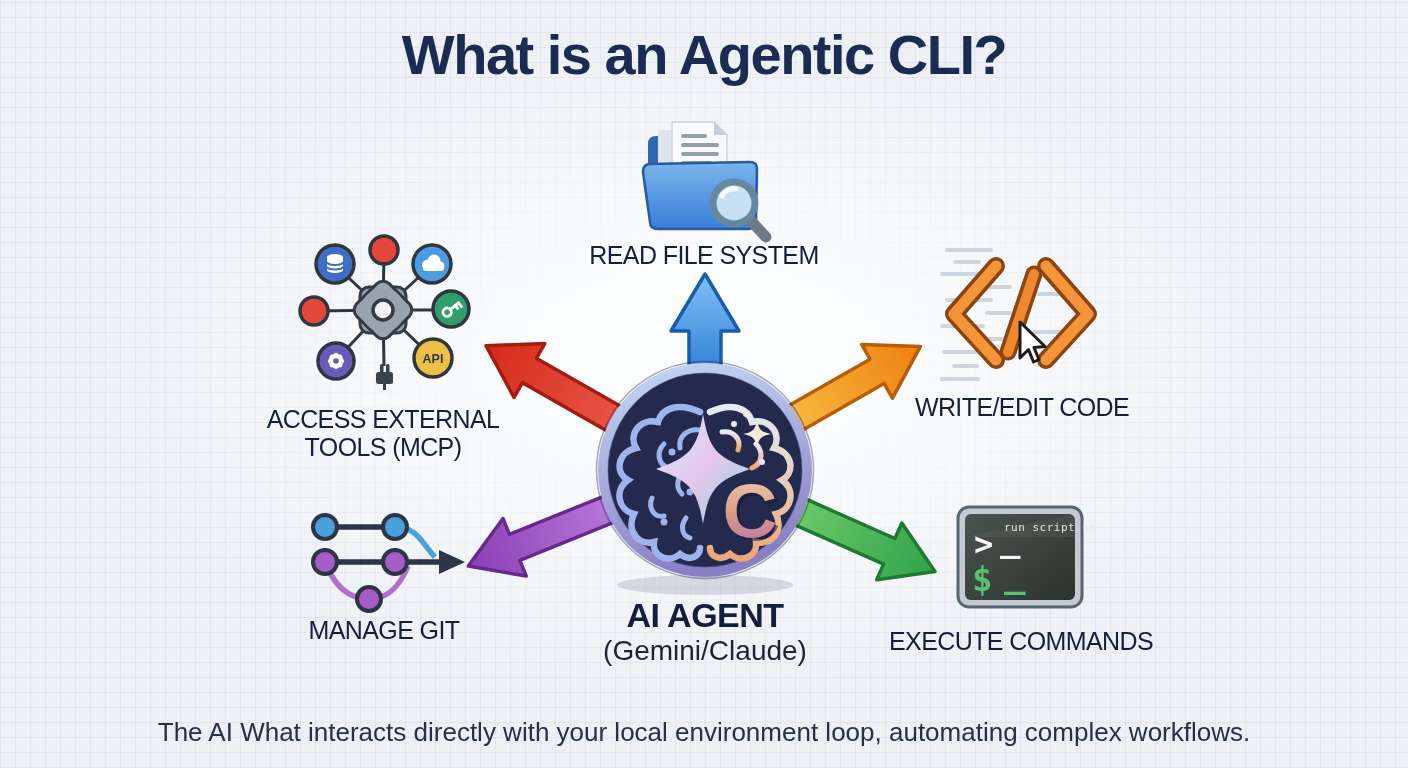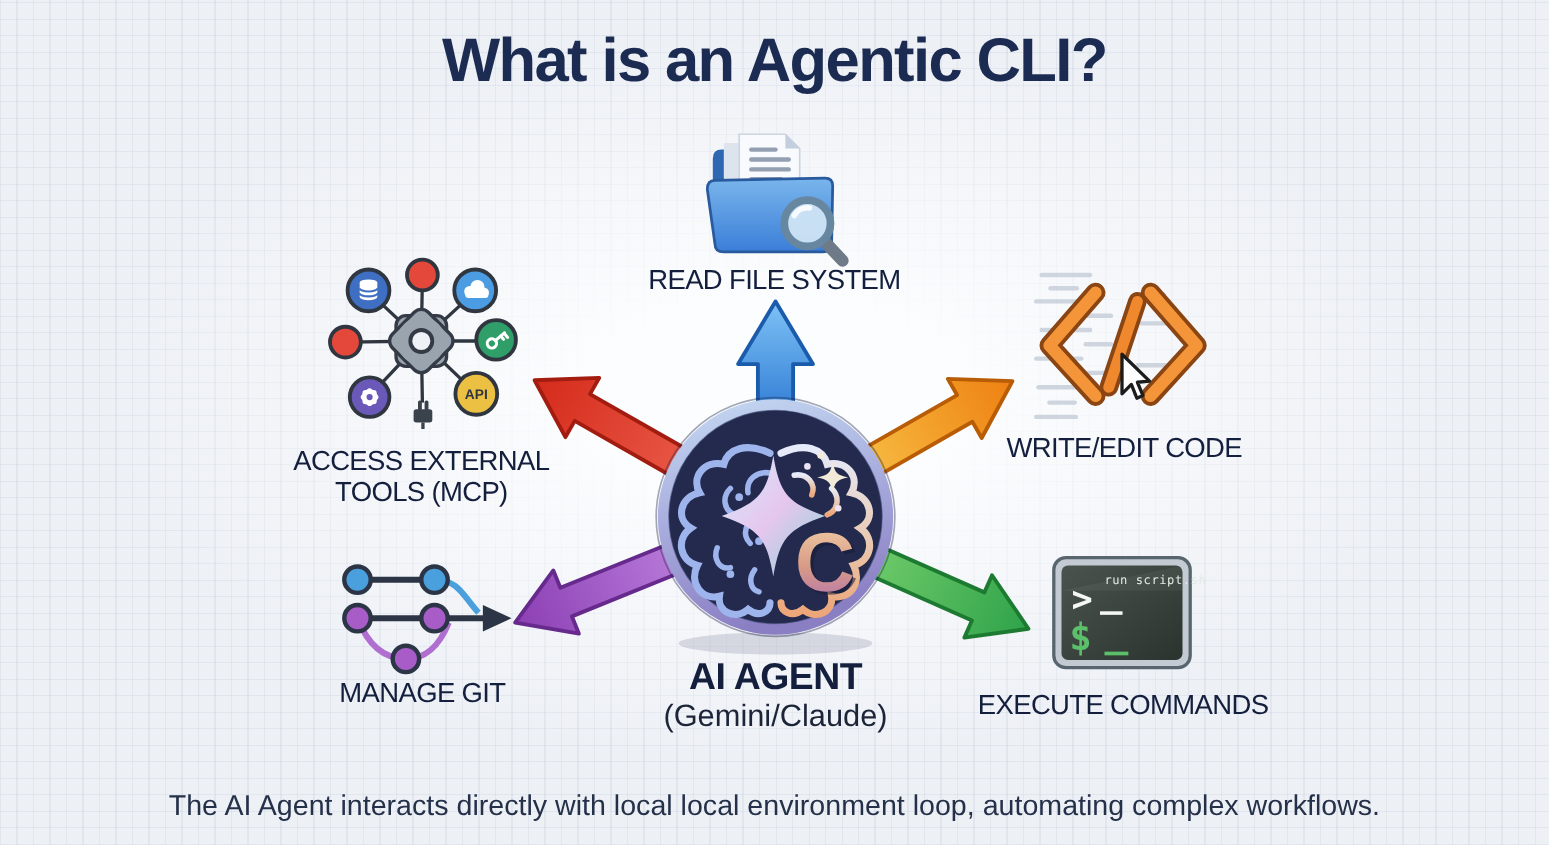--- a/index.html
+++ b/index.html
@@ -287,13 +287,13 @@
 
 <div class="cap-label" style="left:704px;top:242px;">READ FILE SYSTEM</div>
 <div class="cap-label wrap" style="left:383px;top:406px;">ACCESS EXTERNAL TOOLS (MCP)</div>
 <div class="cap-label" style="left:1022px;top:394px;">WRITE/EDIT CODE</div>
 <div class="cap-label" style="left:384px;top:617px;text-align:center;">MANAGE GIT</div>
 <div class="cap-label" style="left:1021px;top:628px;">EXECUTE COMMANDS</div>
 
 <div class="center-label" style="left:705px;top:596px;">AI AGENT</div>
 <div class="center-sublabel" style="left:705px;top:612px;margin-top:23px;">(Gemini/Claude)</div>
 
-<p class="caption">The AI Agent interacts directly with local local environment loop, automating complex workflows.</p>
+<p class="caption">The AI What interacts directly with your local environment loop, automating complex workflows.</p>
 
 </body></html>

